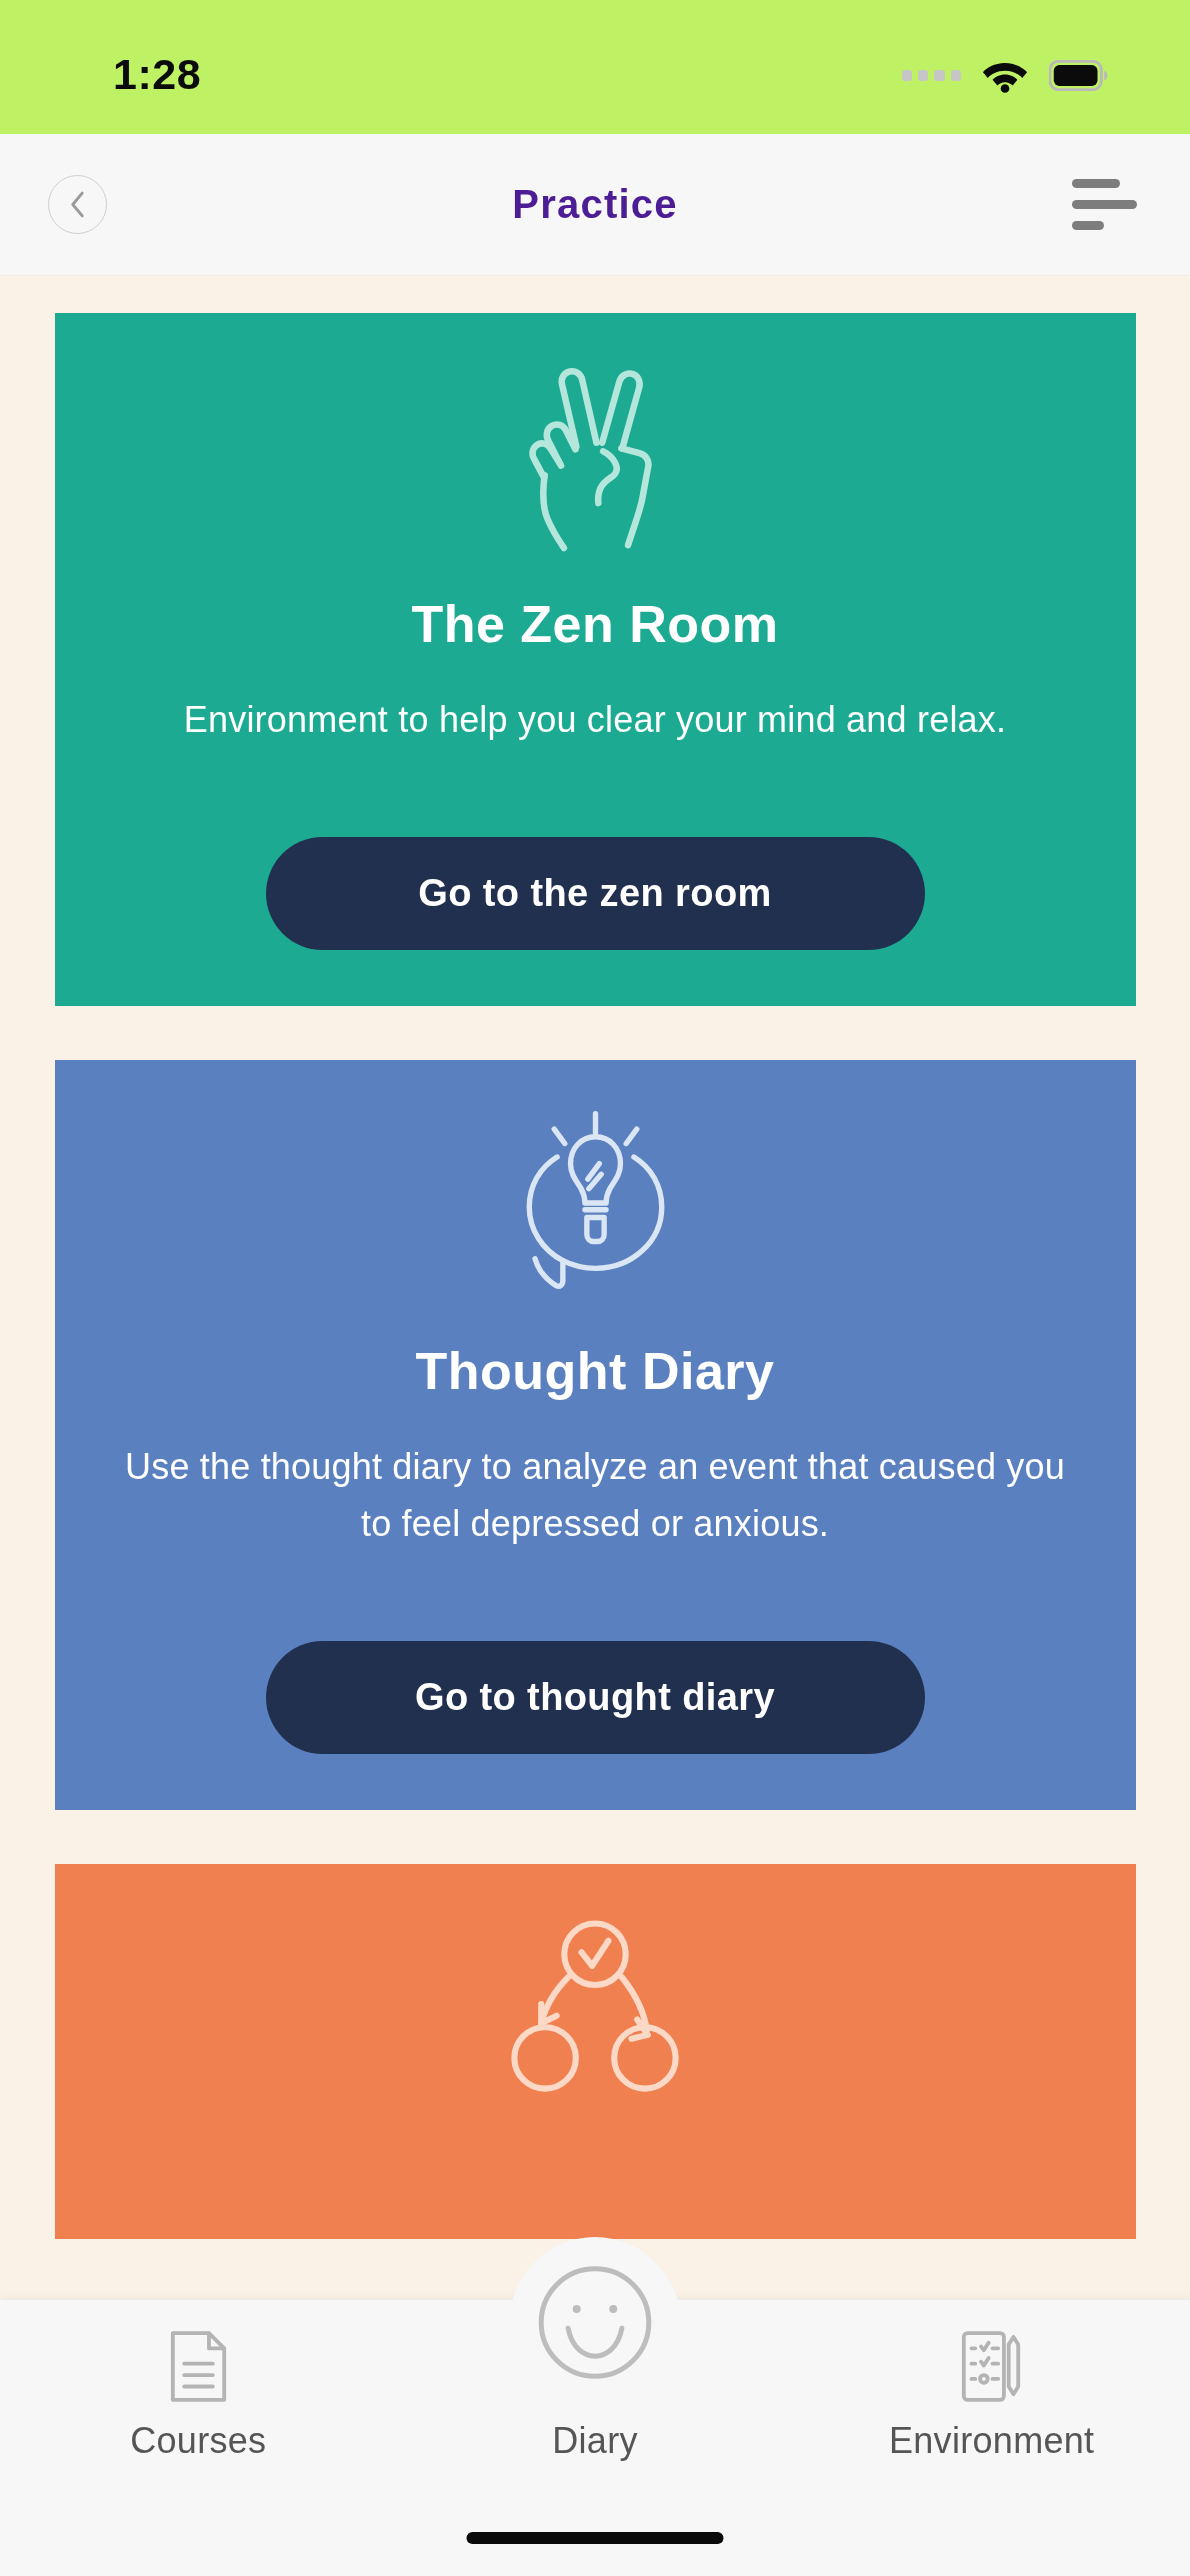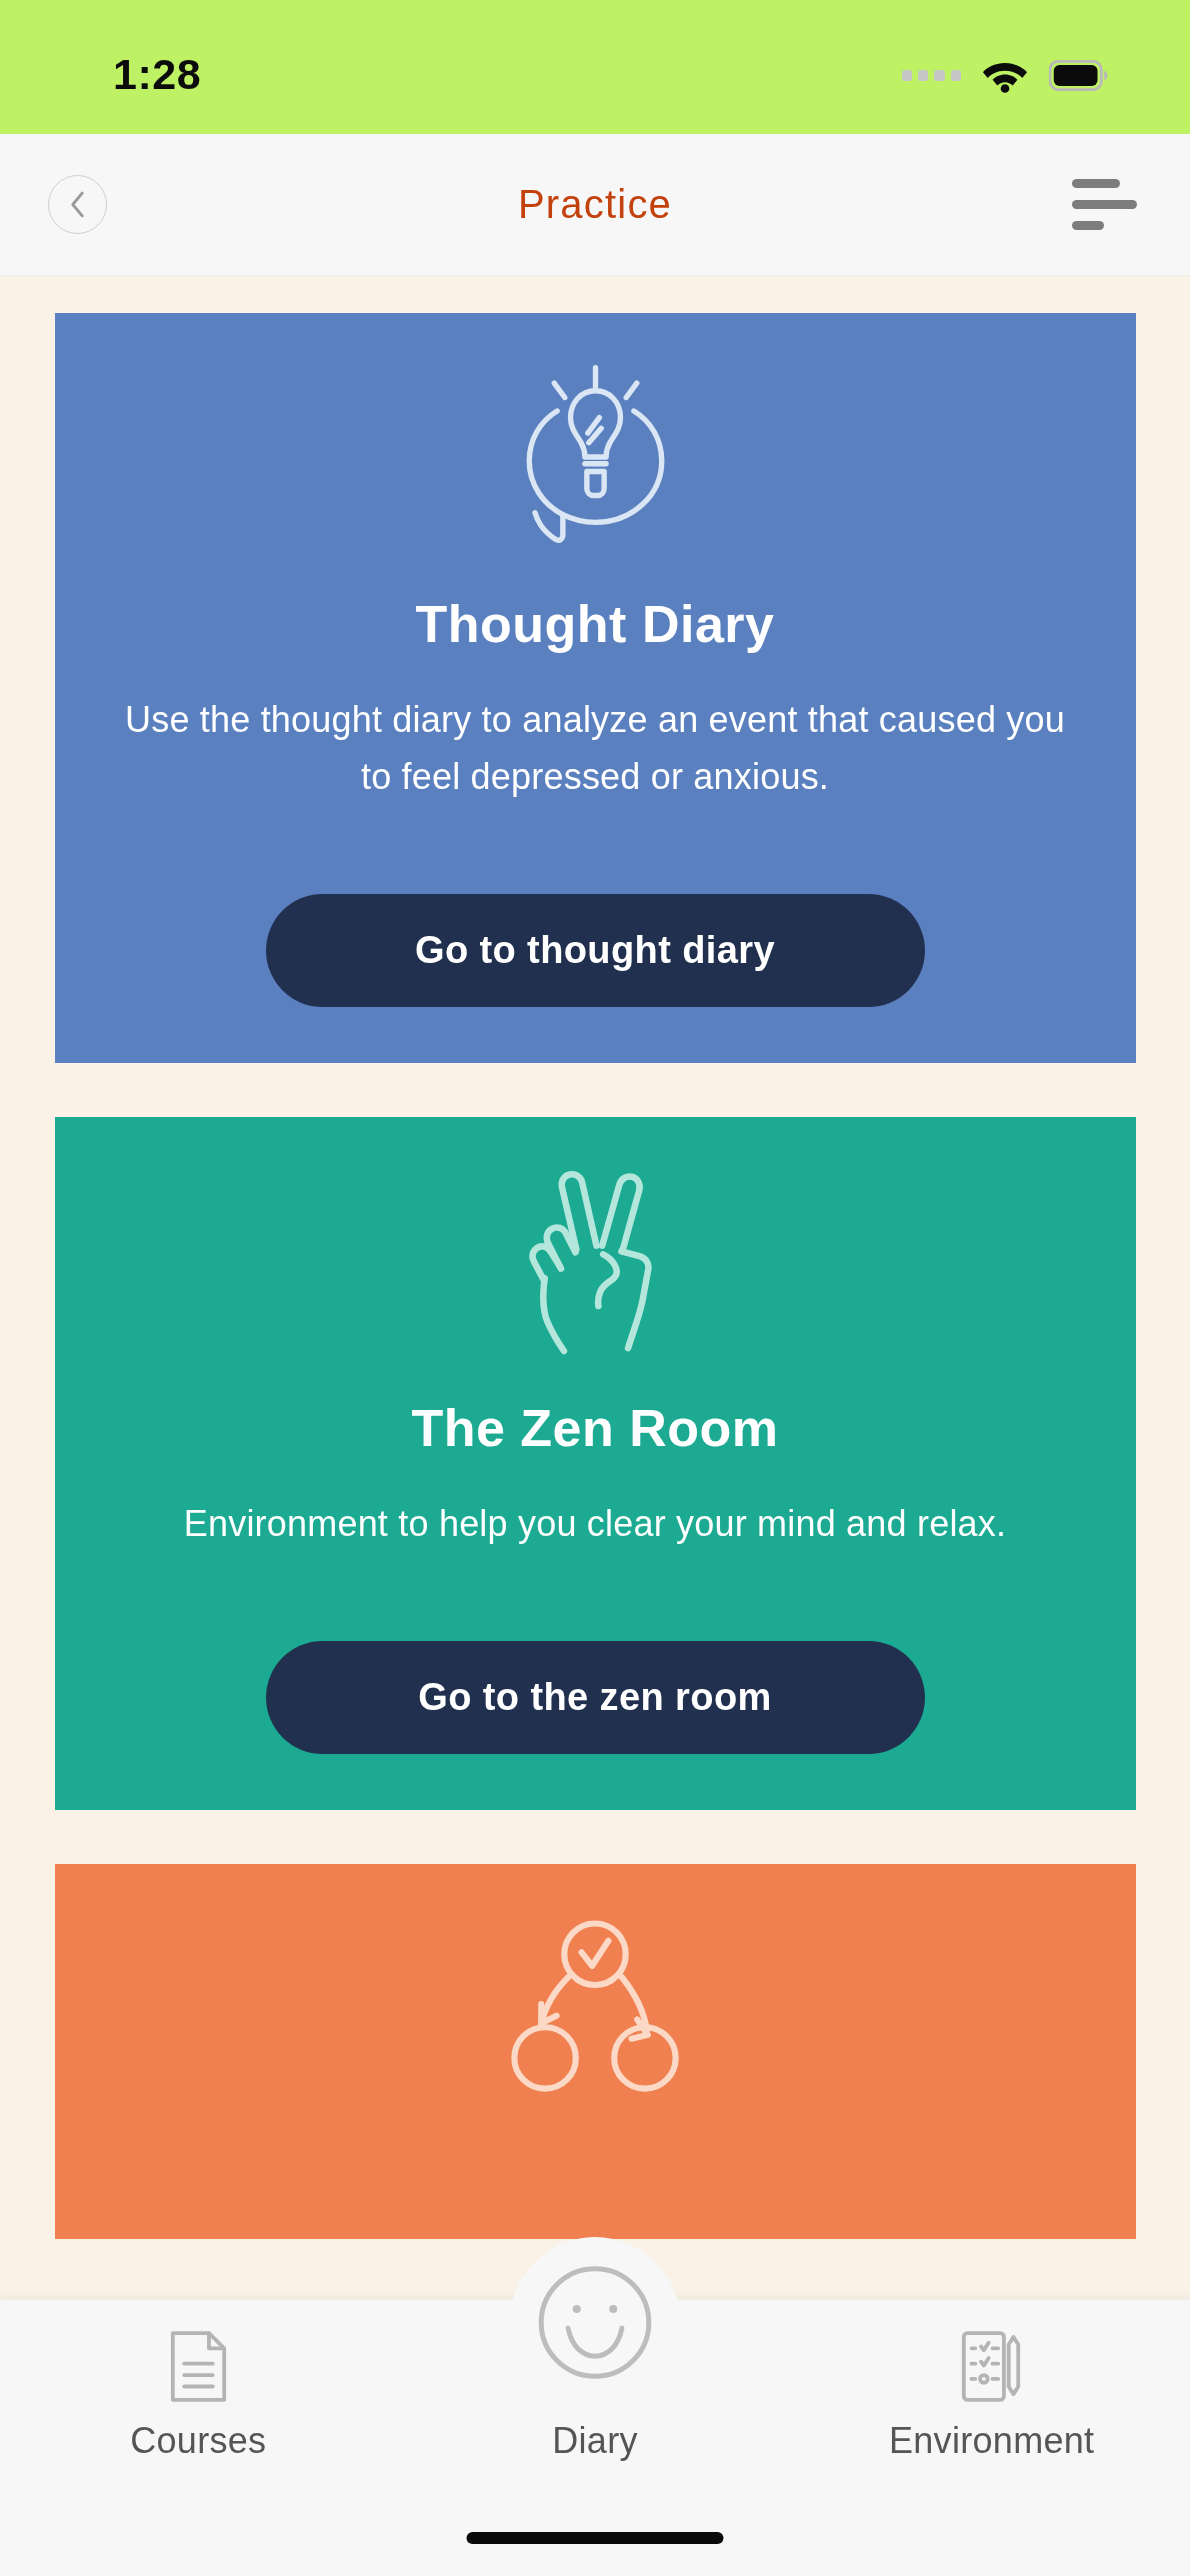--- a/index.html
+++ b/index.html
@@ -76,22 +76,22 @@
     align-items: center;
     justify-content: center;
     background: transparent;
     cursor: pointer;
   }
   .back-btn svg { width: 19px; height: 29px; }
   .nav-title {
     width: 100%;
     text-align: center;
     font-size: 40px;
-    font-weight: 400;
-    color: #c2410c;
+    font-weight: 700;
+    color: #4c1d95;
     letter-spacing: 1.2px;
   }
   .menu-btn {
     position: absolute;
     right: 56px;
     width: 67px; height: 58px;
     display: flex;
     flex-direction: column;
     align-items: flex-start;
     justify-content: center;
@@ -271,20 +271,39 @@
     </div>
     <div class="nav-title">Practice</div>
     <div class="menu-btn">
       <span></span>
         <span></span>
         <span></span>
     </div>
   </div>
 
   <div class="content">
+
+    <div class="card card-zen">
+      <div class="card-icon">
+        <svg width="157" height="188" viewBox="0 0 82 98">
+          <g fill="none" stroke="#b5e6dc" stroke-width="3.4" stroke-linecap="round" stroke-linejoin="round">
+            <path d="M31 43 L23.5 10.5 C22.8 7.3 24.6 4.4 27.6 3.8 C30.6 3.2 33.4 5.1 34.1 8.3 L41.5 41"></path>
+            <path d="M44.5 41 L53.5 9 C54.4 5.9 57.4 4.2 60.3 5.1 C63.2 6 64.7 9.1 63.8 12.2 L55 44"></path>
+            <path d="M30.5 44.5 L25.5 34.5 C24 31.7 20.8 30.7 18.2 32.2 C15.6 33.7 14.8 37 16.3 39.8 L23 53"></path>
+            <path d="M22.5 52 L17.5 44 C15.9 41.4 12.8 40.6 10.4 42.2 C8 43.8 7.4 47 9 49.6 L14 59"></path>
+            <path d="M14.5 58 C14.5 58 12 72 16 81 C19 88 22.5 93 24.5 96"></path>
+            <path d="M54.5 44 L64 46.5 C67.3 47.4 69.3 50.5 68.5 53.7 L65.5 70 C64 77.5 61 85 58 94.5"></path>
+            <path d="M45 45.5 C45 45.5 49 47.5 51 51 C53 54.5 52 57 50 58.5 C48 60 45 61.5 43.5 65 C42 68.5 42.5 72.5 42.5 72.5"></path>
+          </g>
+        </svg>
+      </div>
+      <div class="card-title">The Zen Room</div>
+      <div class="card-desc">Environment to help you clear your mind and relax.</div>
+      <button class="card-btn">Go to the zen room</button>
+    </div>
 
     <div class="card card-diary">
       <div class="card-icon">
         <svg width="169" height="192" viewBox="0 0 88 100">
           <g fill="none" stroke="#dbe6f5" stroke-width="2.8" stroke-linecap="round" stroke-linejoin="round">
             <path d="M44 13 L44 3"></path>
             <path d="M28 18.5 L22.5 11"></path>
             <path d="M60 18.5 L65.5 11"></path>
             <path d="M44 15 C36.5 15 31 21 31 29 C31 35 34.5 38.5 36.5 42 C38 44.8 38.5 47.5 38.5 49.5 L49.5 49.5 C49.5 47.5 50 44.8 51.5 42 C53.5 38.5 57 35 57 29 C57 21 51.5 15 44 15 Z"></path>
             <path d="M38.5 53 L49.5 53"></path>
@@ -294,39 +313,20 @@
             <path d="M24 25.5 C15 31 9.5 40.5 9.5 51.5 C9.5 63.5 16.5 74 27 79.5 L27 90 C27 92 25.5 93.5 23.5 92.5 C21 91 18 88.5 15.5 85 C13.5 82 12.5 78.5 12.5 78.5"></path>
             <path d="M27 79.5 C32 82 38 83.5 44 83.5 C63 83.5 78.5 69.5 78.5 51.5 C78.5 40.5 73 31 64 25.5"></path>
           </g>
         </svg>
       </div>
       <div class="card-title">Thought Diary</div>
       <div class="card-desc">Use the thought diary to analyze an event that caused you to feel depressed or anxious.</div>
       <button class="card-btn">Go to thought diary</button>
     </div>
 
-    <div class="card card-zen">
-      <div class="card-icon">
-        <svg width="157" height="188" viewBox="0 0 82 98">
-          <g fill="none" stroke="#b5e6dc" stroke-width="3.4" stroke-linecap="round" stroke-linejoin="round">
-            <path d="M31 43 L23.5 10.5 C22.8 7.3 24.6 4.4 27.6 3.8 C30.6 3.2 33.4 5.1 34.1 8.3 L41.5 41"></path>
-            <path d="M44.5 41 L53.5 9 C54.4 5.9 57.4 4.2 60.3 5.1 C63.2 6 64.7 9.1 63.8 12.2 L55 44"></path>
-            <path d="M30.5 44.5 L25.5 34.5 C24 31.7 20.8 30.7 18.2 32.2 C15.6 33.7 14.8 37 16.3 39.8 L23 53"></path>
-            <path d="M22.5 52 L17.5 44 C15.9 41.4 12.8 40.6 10.4 42.2 C8 43.8 7.4 47 9 49.6 L14 59"></path>
-            <path d="M14.5 58 C14.5 58 12 72 16 81 C19 88 22.5 93 24.5 96"></path>
-            <path d="M54.5 44 L64 46.5 C67.3 47.4 69.3 50.5 68.5 53.7 L65.5 70 C64 77.5 61 85 58 94.5"></path>
-            <path d="M45 45.5 C45 45.5 49 47.5 51 51 C53 54.5 52 57 50 58.5 C48 60 45 61.5 43.5 65 C42 68.5 42.5 72.5 42.5 72.5"></path>
-          </g>
-        </svg>
-      </div>
-      <div class="card-title">The Zen Room</div>
-      <div class="card-desc">Environment to help you clear your mind and relax.</div>
-      <button class="card-btn">Go to the zen room</button>
-    </div>
-
     <div class="card card-cycle">
       <div class="card-icon">
         <svg width="192" height="192" viewBox="0 0 100 100">
           <g fill="none" stroke="#fbd9c6" stroke-width="3.2" stroke-linecap="round" stroke-linejoin="round">
             <circle cx="50" cy="22" r="16"></circle>
             <path d="M43 21 L48.5 28 L57 15"></path>
             <path d="M64 34 C72 44 76 54 77 62"></path>
             <path d="M72 56 L77.5 64 L69 66"></path>
             <path d="M36 34 C28 42 24 50 22 58"></path>
             <path d="M22 58 L22 48 M22 58 L30 54"></path>

